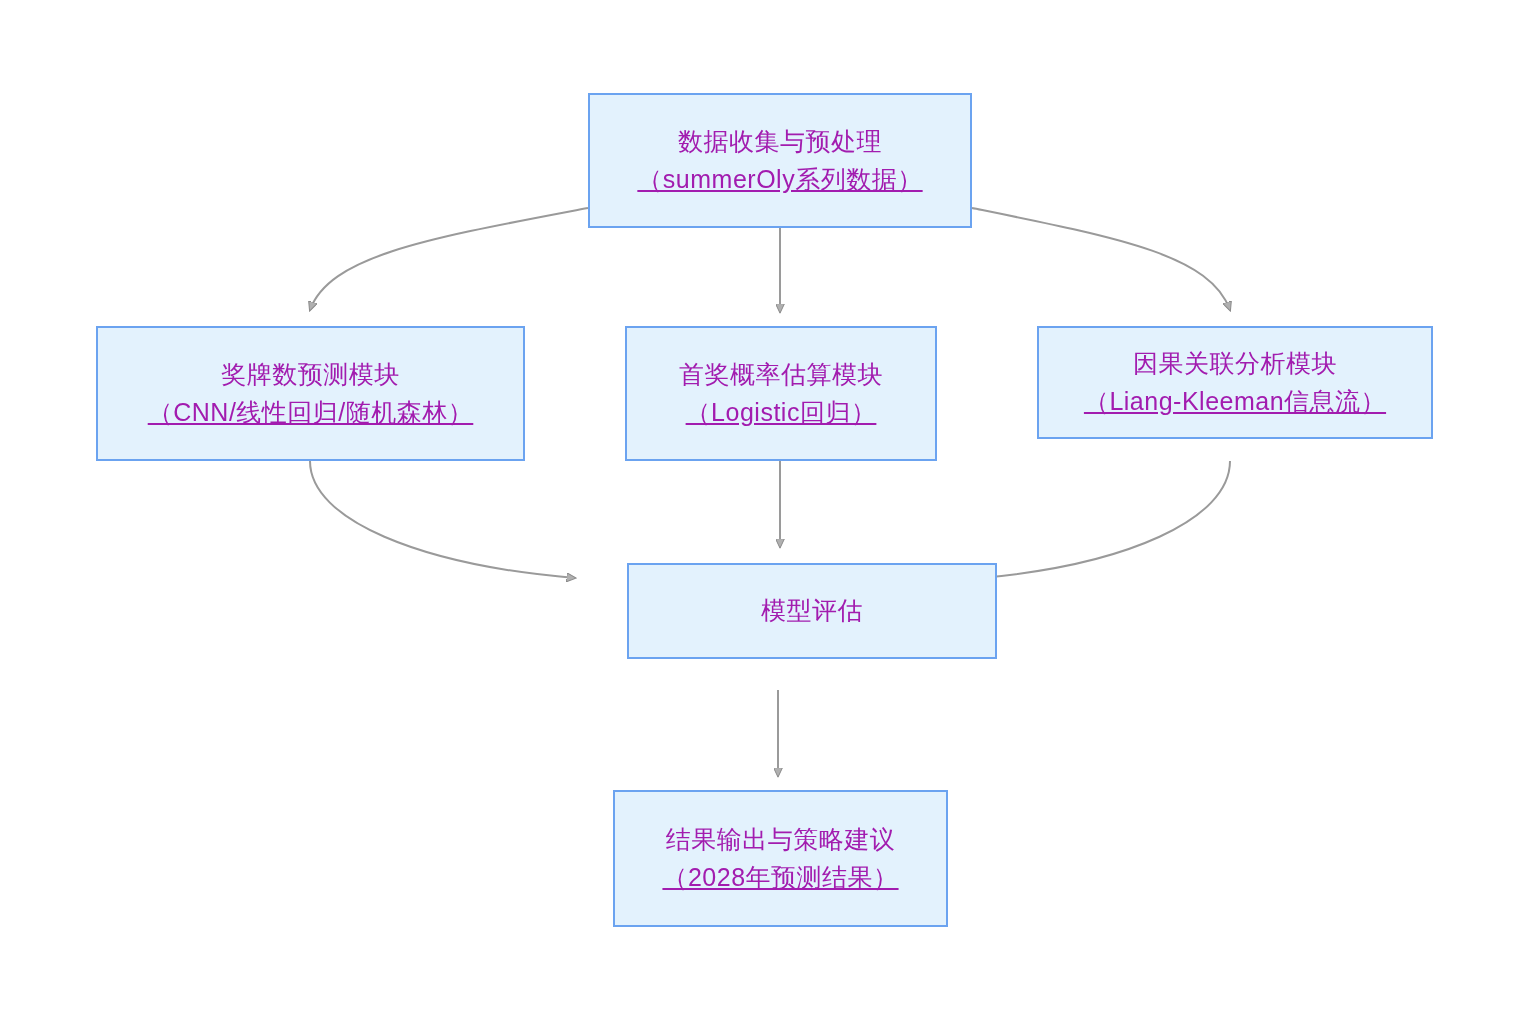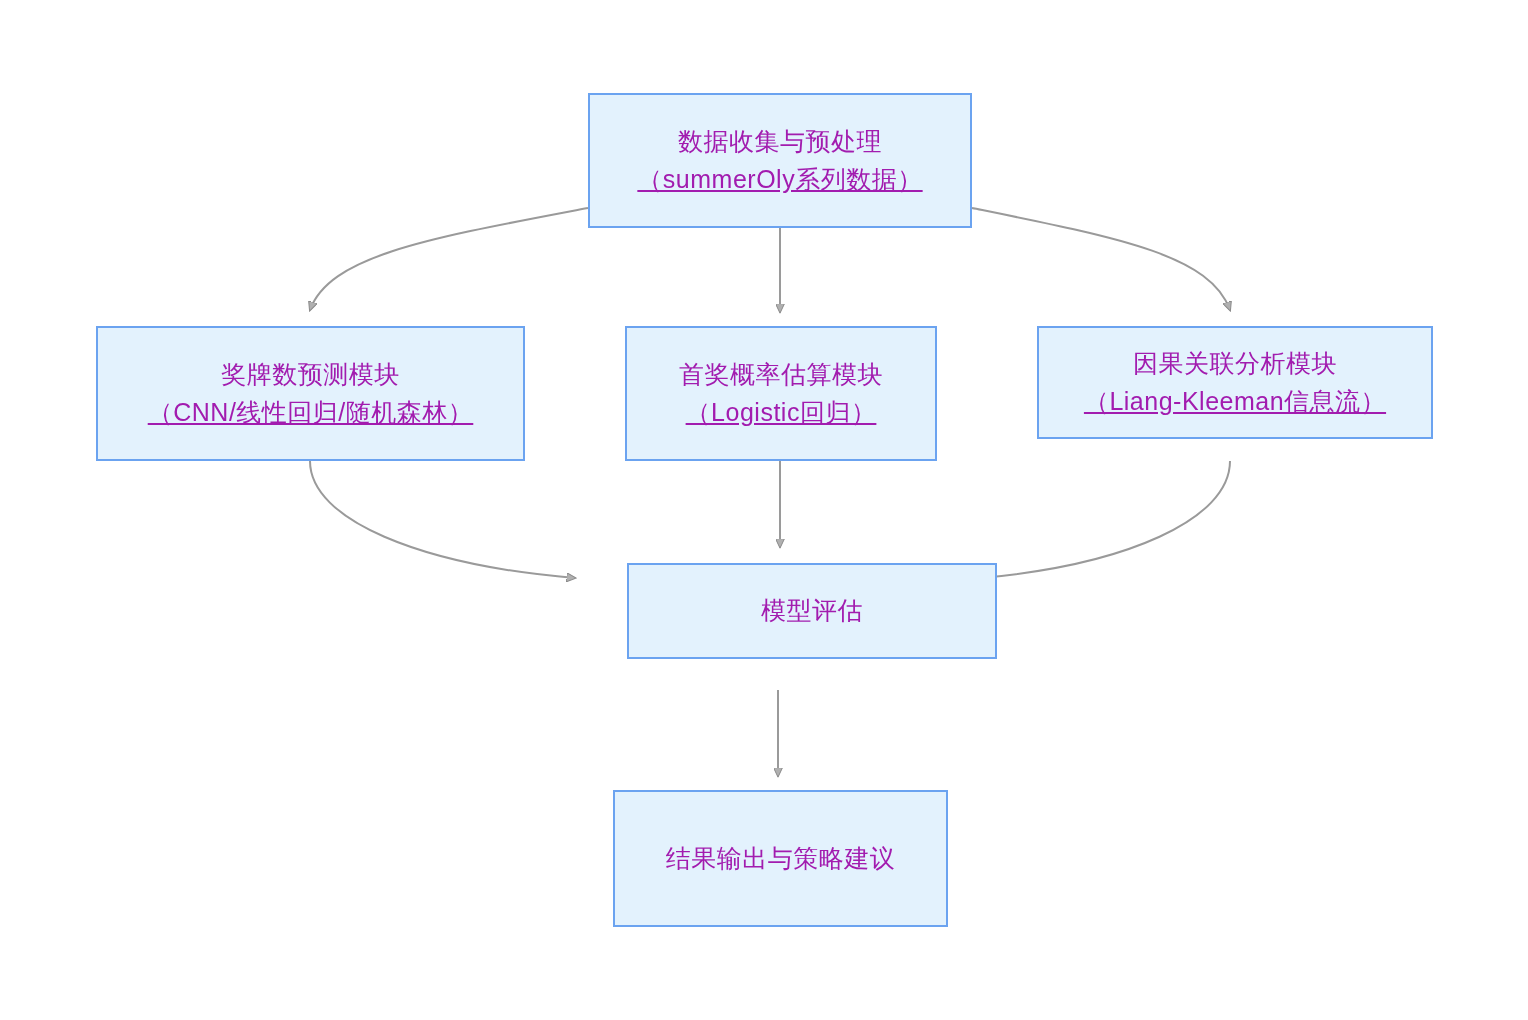--- a/index.html
+++ b/index.html
@@ -107,15 +107,16 @@
     <div class="line1">因果关联分析模块</div>
     <div class="line2">（Liang-Kleeman信息流）</div>
   </div>
 
   <div class="node" id="node-eval">
     <div class="line1">模型评估</div>
   </div>
 
   <div class="node" id="node-output">
     <div class="line1">结果输出与策略建议</div>
+    <div class="line2">（2028年预测结果）</div>
   </div>
 
 </div>
 
 </body></html>

